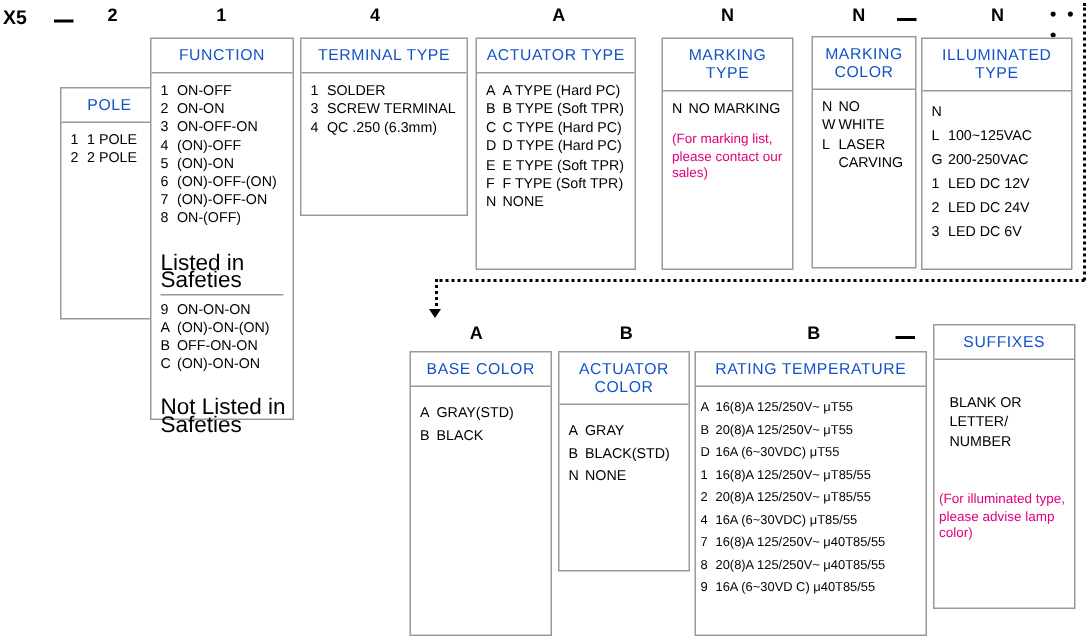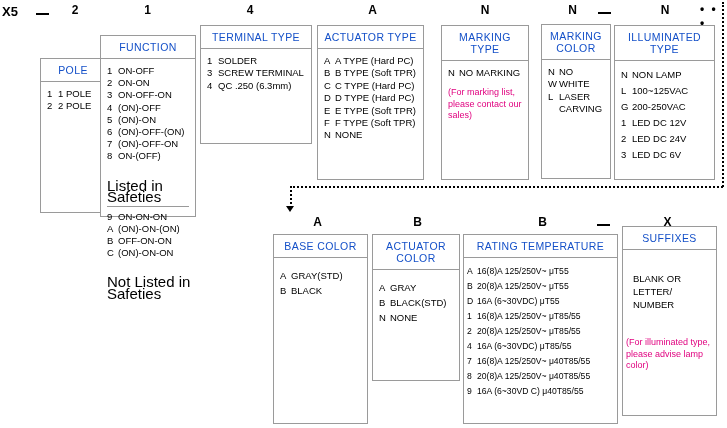--- a/index.html
+++ b/index.html
@@ -116,21 +116,21 @@
           <span class="k">1</span>
           <span class="v">1 POLE</span>
         </div>
       <div class="row">
           <span class="k">2</span>
           <span class="v">2 POLE</span>
         </div>
     </div>
   </div>
 
-  <div class="box tight" style="left:100px;top:35px;width:96px;height:182px;">
+  <div class="box tight" style="left:100px;top:25px;width:96px;height:255px;">
     <div class="hd">FUNCTION</div>
     <div class="bd">
       <div class="row">
           <span class="k">1</span>
           <span class="v">ON-OFF</span>
         </div>
       <div class="row">
           <span class="k">2</span>
           <span class="v">ON-ON</span>
         </div>
@@ -263,21 +263,20 @@
           <span class="v">CARVING</span>
         </div>
     </div>
   </div>
 
   <div class="box" style="left:614px;top:25px;width:101px;height:155px;">
     <div class="hd">ILLUMINATED TYPE</div>
     <div class="bd" style="line-height:16px;">
       <div class="row">
           <span class="k">N</span>
-          <span class="v">NON LAMP</span>
         </div>
       <div class="row">
           <span class="k">L</span>
           <span class="v">100~125VAC</span>
         </div>
       <div class="row">
           <span class="k">G</span>
           <span class="v">200-250VAC</span>
         </div>
       <div class="row">
@@ -373,21 +372,21 @@
           <span class="k" style="width:10px;">8</span>
           <span class="v">20(8)A 125/250V~ μ40T85/55</span>
         </div>
       <div class="row">
           <span class="k" style="width:10px;">9</span>
           <span class="v">16A (6~30VD C) μ40T85/55</span>
         </div>
     </div>
   </div>
 
-  <div class="box" style="left:622px;top:226px;width:95px;height:190px;">
+  <div class="box" style="left:622px;top:216px;width:95px;height:190px;">
     <div class="hd">SUFFIXES</div>
     <div class="bd" style="padding-top:22px;padding-left:10px;line-height:13px;">
       <div>BLANK OR</div>
       <div>LETTER/</div>
       <div>NUMBER</div>
       <div class="note" style="margin-top:26px;margin-left:-7px;">(For illuminated type, please advise lamp color)</div>
     </div>
   </div>
 
 </div>

